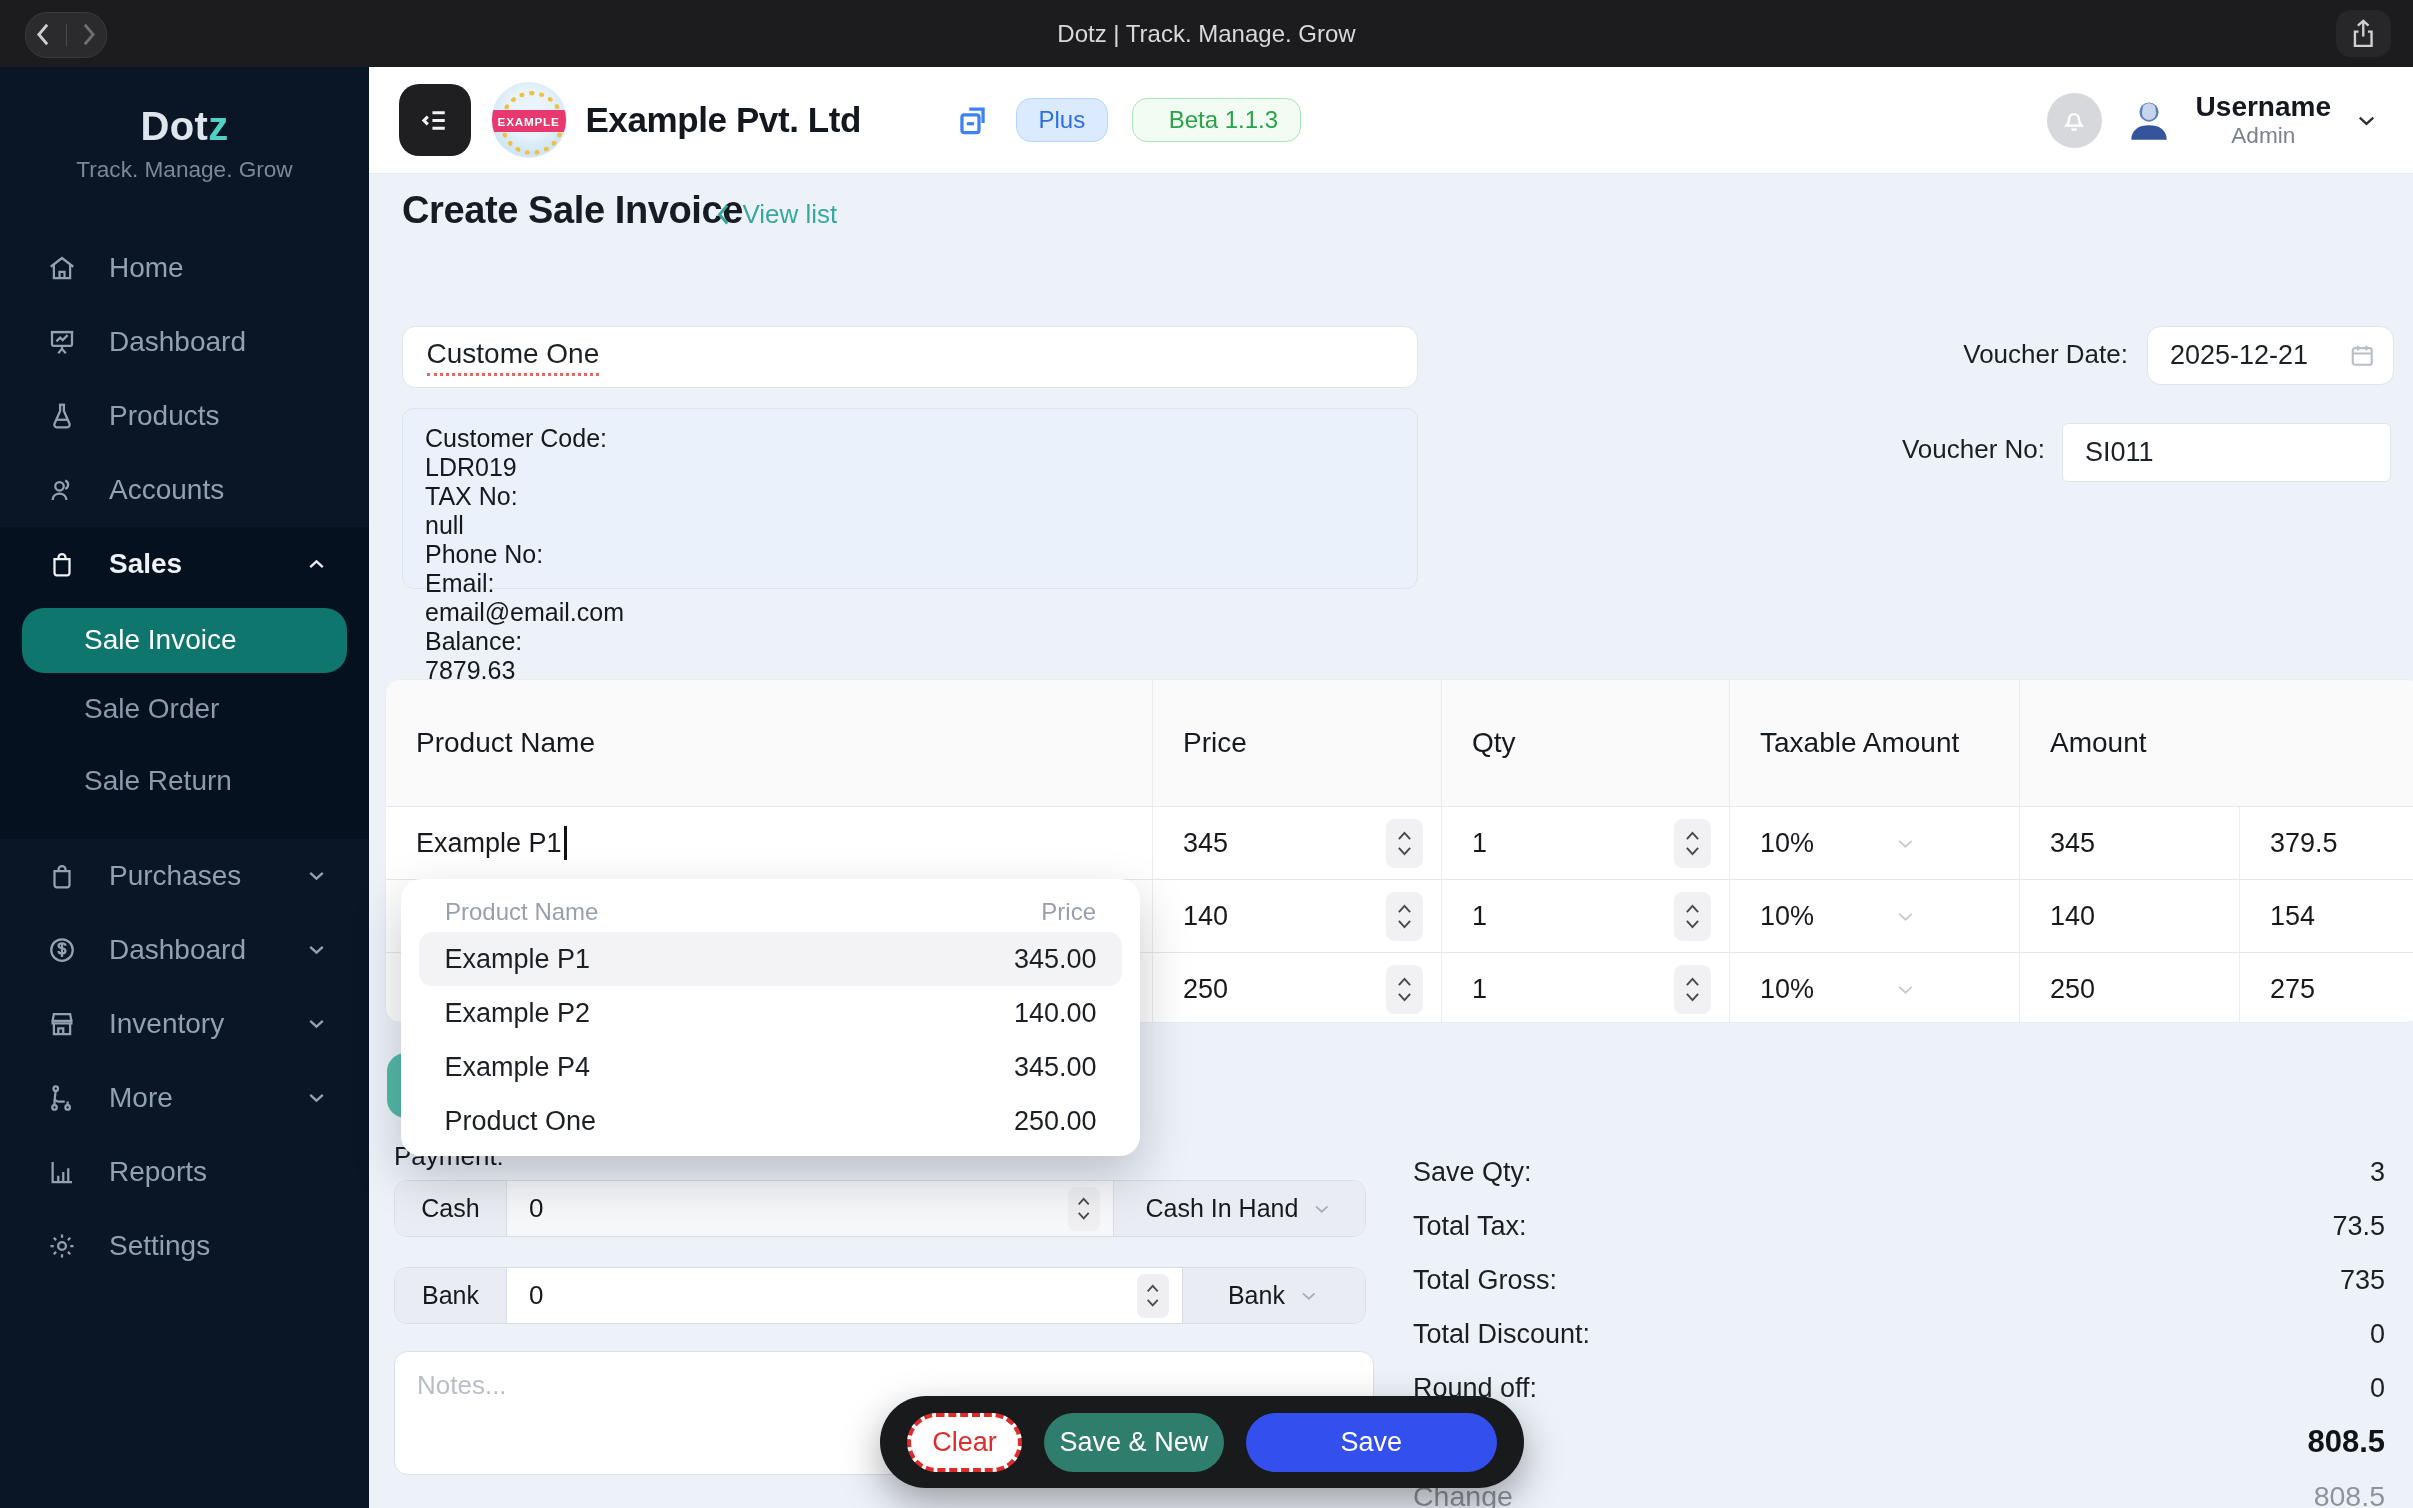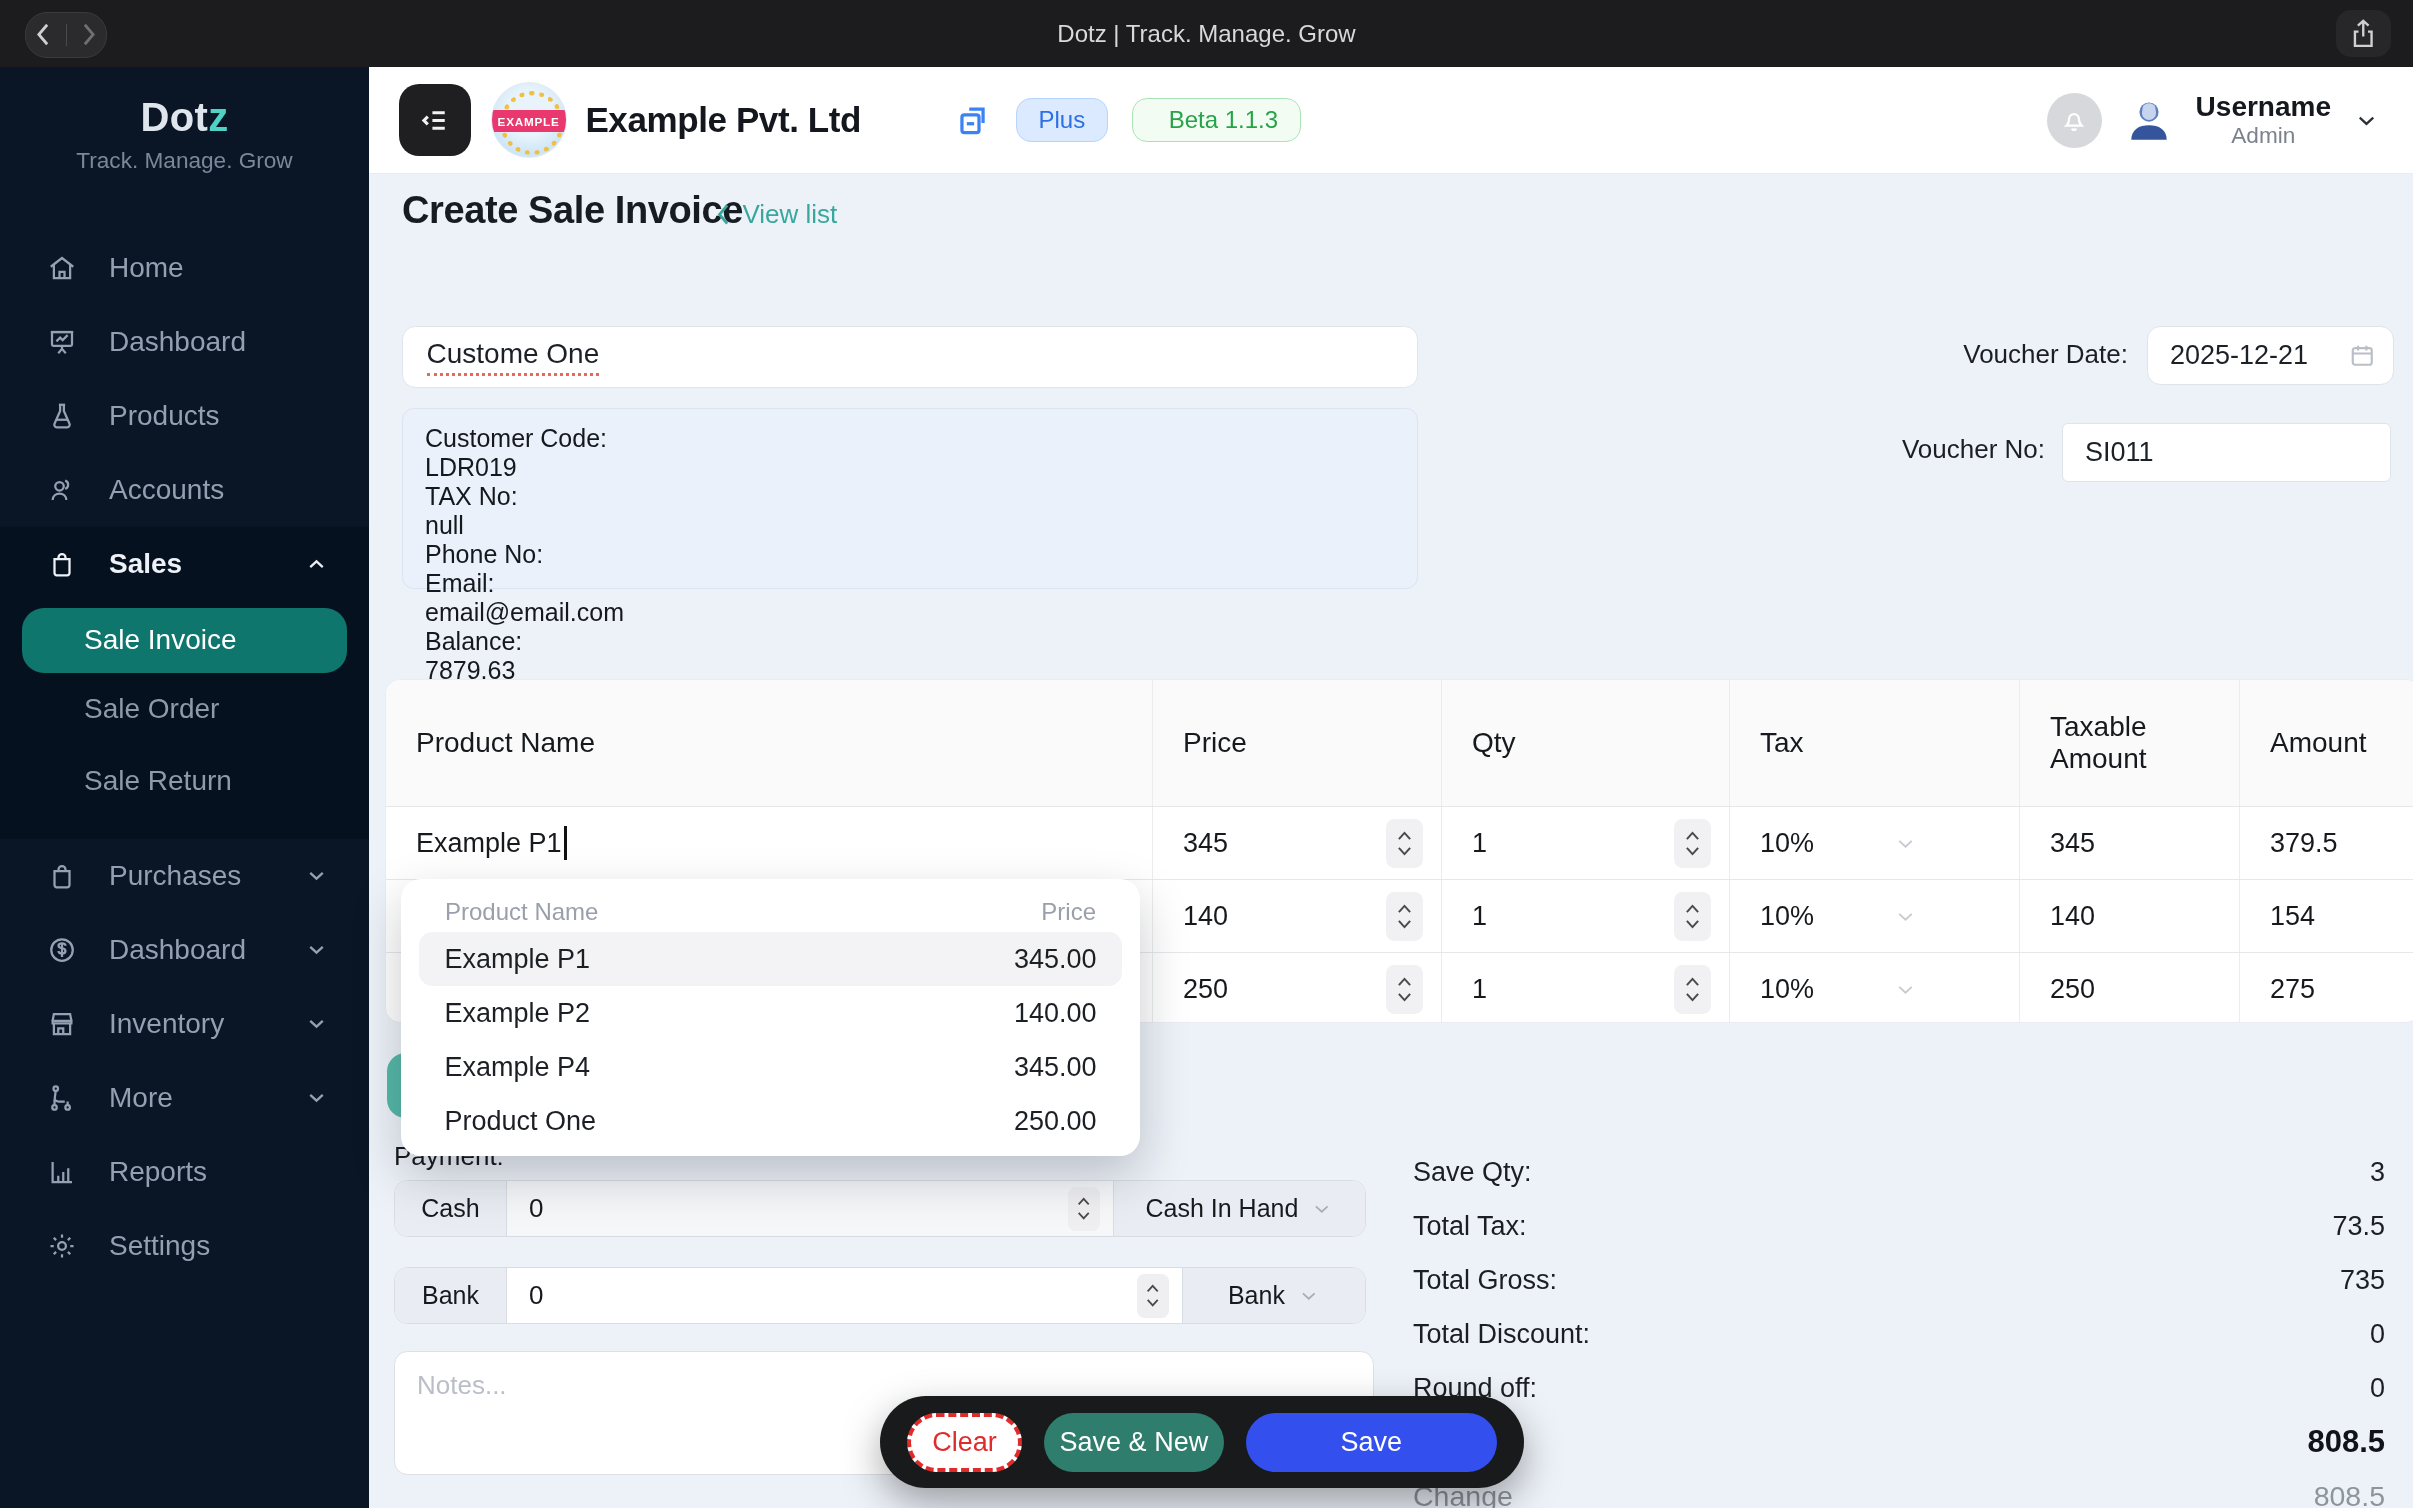--- a/index.html
+++ b/index.html
@@ -12,21 +12,21 @@
   .nav-pill{position:absolute;left:25px;top:11.7px;width:80px;height:44px;border-radius:22px;
     background:#2b2b2d;border:0.8px solid #3a3a3c;display:flex;align-items:center;justify-content:space-around;}
   .nav-divider{width:0.8px;height:22px;background:#4a4a4c;}
   .tb-title{position:absolute;left:0;top:0;width:100%;height:67px;display:flex;align-items:center;justify-content:center;
     color:#d9d9d9;font-size:24px;font-weight:500;}
   .share-btn{position:absolute;right:22px;top:10px;width:55px;height:47px;border-radius:15px;background:#27272a;
     display:flex;align-items:center;justify-content:center;}
 
   
   .sidebar{position:absolute;left:0;top:67px;width:369px;height:1441px;background:#0a1626;}
-  .brand{margin-top:28px;text-align:center;font-size:40px;font-weight:bold;color:#dfe5ec;letter-spacing:0.4px;}
+  .brand{margin-top:37px;text-align:center;font-size:40px;font-weight:bold;color:#dfe5ec;letter-spacing:0.4px;}
   .brand .z{color:#4fd1c5;}
   .tagline{margin-top:8.4px;text-align:center;font-size:22.6px;color:#7c8899;font-weight:500;}
   .nav{position:absolute;left:0;top:164px;width:369px;}
   .nav-item{height:74px;display:flex;align-items:center;padding-left:47px;color:#93a0b2;font-size:28px;cursor:default;}
   .nav-item .ni-icon{width:30px;margin-right:32px;flex:0 0 auto;}
   .nav-item .chev{margin-left:auto;margin-right:40px;}
   .sales-group{background:#061120;padding-bottom:22px;}
   .sales-head{color:#eef2f7;font-weight:bold;}
   .subpill{margin:6.7px 22px 0 22px;height:65px;border-radius:22px;background:#0f766e;display:flex;align-items:center;
     padding-left:62px;color:#ffffff;font-size:28px;}
@@ -425,21 +425,20 @@
   <div class="vno-label">Voucher No:</div>
   <div class="vno-box">
     <span>SI011</span>
   </div>
 
   <div class="items-card">
     <div class="tgrid thead">
       <div class="tcell">Product Name</div>
       <div class="tcell">Price</div>
       <div class="tcell">Qty</div>
-      <div class="tcell">Tax</div>
       <div class="tcell" style="padding-right:50px;">Taxable Amount</div>
       <div class="tcell">Amount</div>
     </div>
 
     <div class="tgrid trow">
       <div class="tcell">
           <span>Example P1</span>
           <span class="caret"></span>
         </div>
       <div class="tcell">

